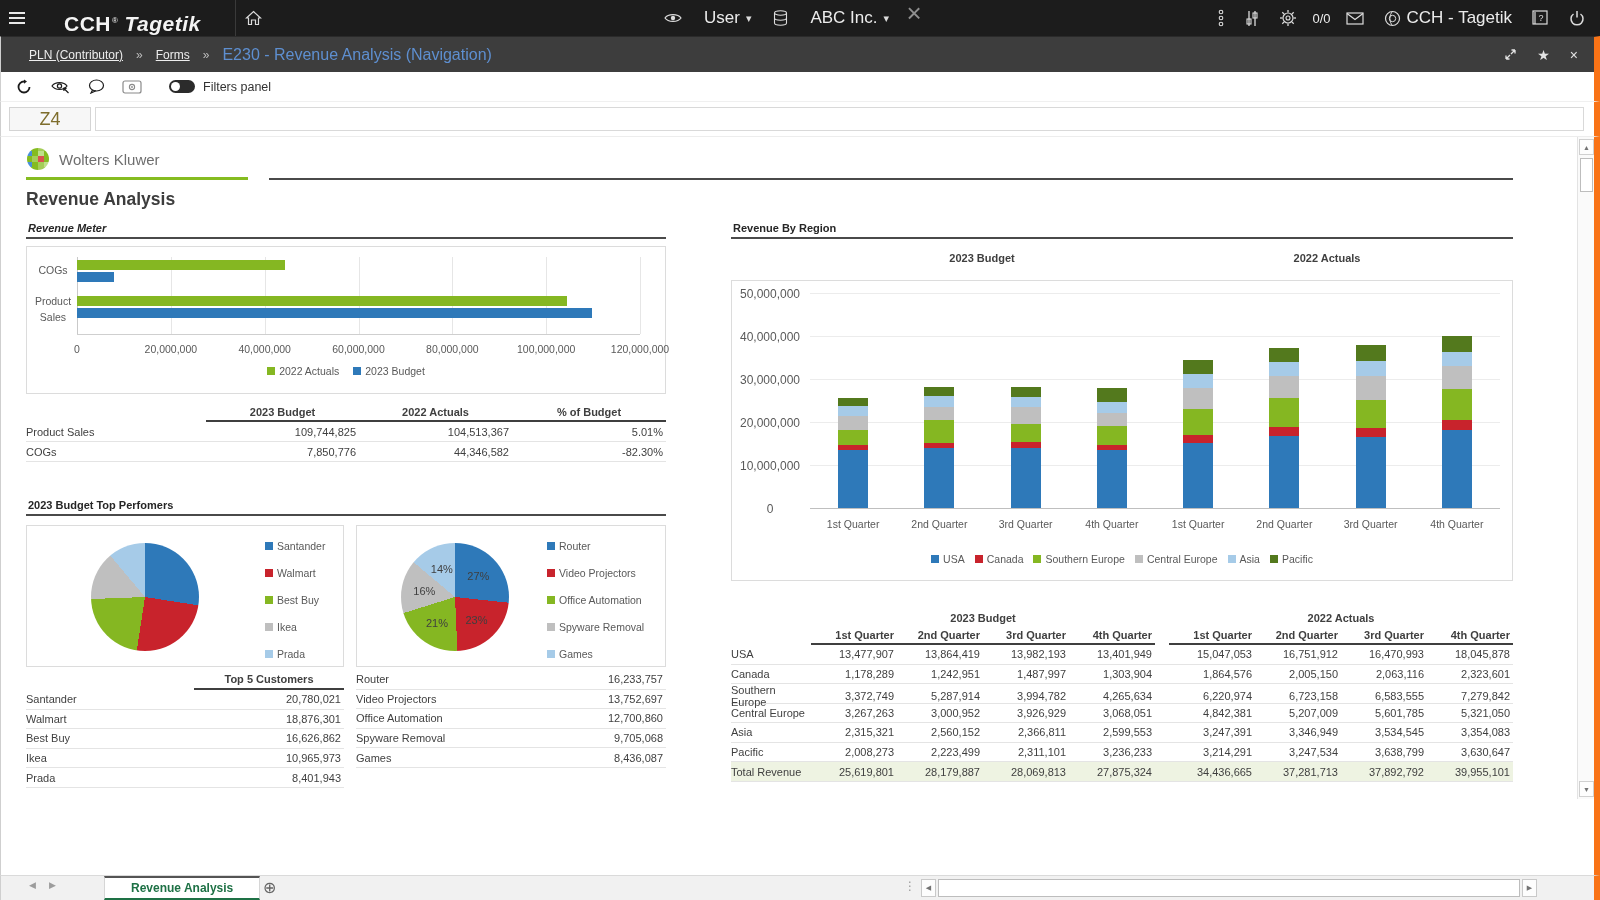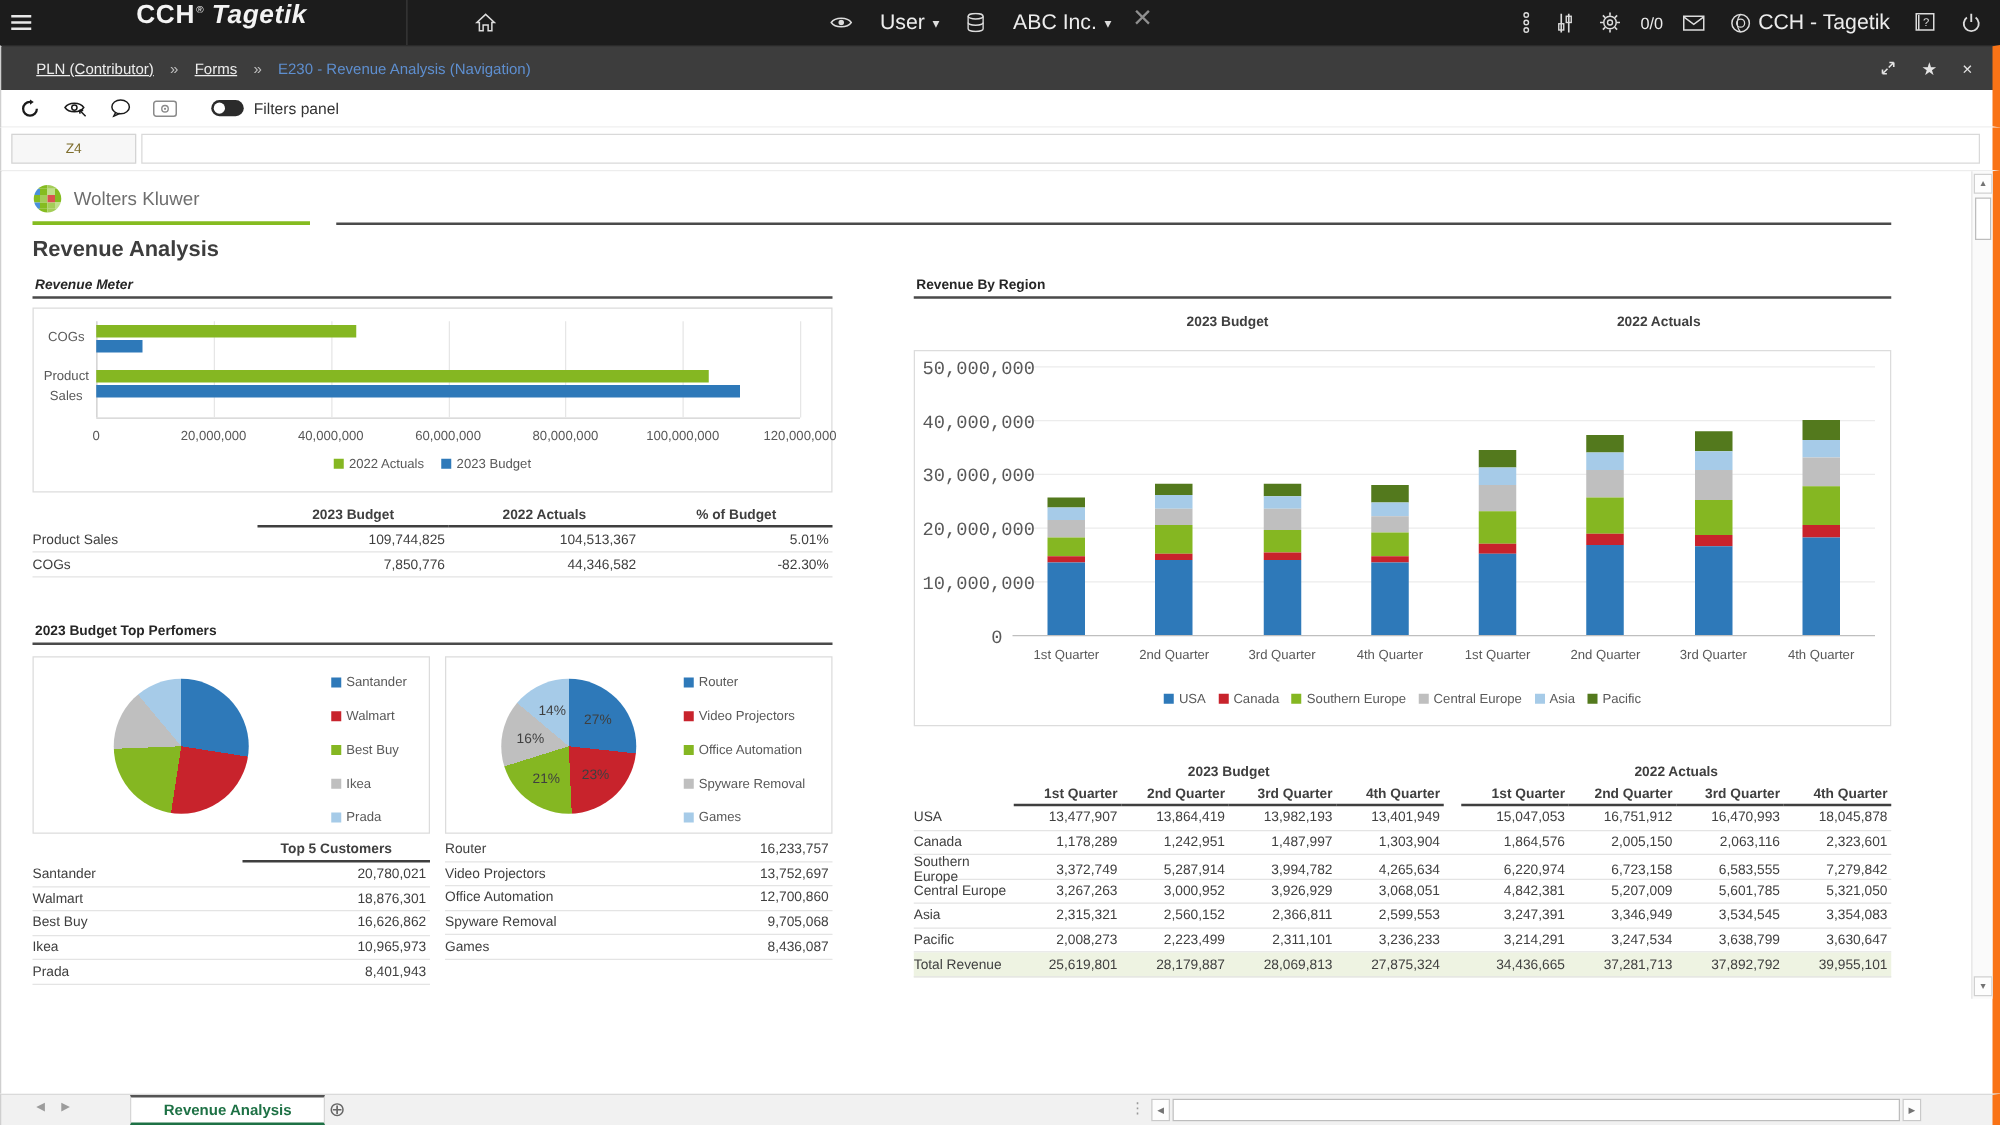--- a/index.html
+++ b/index.html
@@ -2,61 +2,61 @@
 <html><head>
 <meta charset="utf-8">
 <style>
   * { box-sizing: border-box; margin: 0; padding: 0; }
   html,body { width:1600px; height:900px; overflow:hidden; background:#fff;
     font-family:"Liberation Sans","DejaVu Sans",sans-serif; }
   .app { position:relative; width:1600px; height:900px; background:#fff; }
 
   
   .topbar { position:relative; height:36px; background:#1c1c1c; color:#ececec; }
-  .tb-left { position:absolute; left:0; top:0; height:36px; display:flex; align-items:flex-start;gap:45px; }
+  .tb-left { position:absolute; left:0; top:0; height:36px; display:flex; align-items:flex-end; }
   .hamburger { width:34px; height:36px; background:none; border:0; cursor:pointer; display:flex; flex-direction:column; justify-content:center; align-items:center; gap:3px; }
   .hamburger span { display:block; width:16px; height:2px; background:#e8e8e8; }
   .brand { margin-left:30px; font-size:21px; letter-spacing:.5px; color:#f4f4f4; white-space:nowrap; }
   .brand .b1 { font-weight:bold; }
   .brand sup { font-size:8px; margin:0 2px 0 1px; }
   .brand .b2 { font-style:italic; font-weight:600; margin-left:4px; }
   .tb-sep { width:1px; height:36px; background:#3a3a3a; margin-left:34px; }
   .tb-iconbtn { background:none; border:0; cursor:pointer; color:#dcdcdc; display:flex; align-items:center; justify-content:center; height:36px; padding:0 9px; font-size:13px; gap:6px; }
   .tb-center { position:absolute; left:655px; top:0; height:36px; display:flex; align-items:center; gap:4px; }
   .chev { font-size:11px; color:#dcdcdc; }
   .big-x { position:absolute; left:142px; top:-2px; font-size:26px; color:#8f8f8f; font-weight:300; pointer-events:none; }
   .tb-right { position:absolute; right:6px; top:0; height:36px; display:flex; align-items:center; gap:2px; }
   .tb-label { font-size:17px; color:#ececec; }
   .counter { font-size:13px; padding:0 4px; }
   svg.ic { display:block; }
 
   
   .crumbbar { position:relative; height:36px; background:#3d3d3d; display:flex; align-items:center; padding-left:28px; gap:13px; border-top:1px solid #2a2a2a; }
   .crumb-link { color:#ededed; font-size:12px; text-decoration:underline; cursor:pointer; background:none; border:0; }
   .crumb-sep { color:#bdbdbd; font-size:12px; }
-  .crumb-cur { color:#5e8fd0; font-size:12px; }
+  .crumb-cur { color:#5e8fd0; font-size:16px; }
   .crumb-right { position:absolute; right:16px; top:0; height:36px; display:flex; align-items:center; gap:20px; }
   .crumb-ic { background:none; border:0; cursor:pointer; color:#e4e4e4; font-size:14px; line-height:1; }
 
   
   .tabsrow { height:33px; background:#fff; display:flex; align-items:flex-end; padding-left:8px; gap:30px; border-bottom:1px solid #ededed; }
   .tab { font-size:13.5px; color:#444; padding:6px 2px 8px; cursor:pointer; background:none; border:0; }
   .tab.active { color:#1f6cb5; font-weight:600; border-bottom:3px solid #1f6cb5; padding-bottom:5px; }
 
   
   .toolrow { height:30px; display:flex; align-items:center; padding-left:10px; gap:10px; border-bottom:1px solid #f0f0f0; }
   .toolbtn { background:none; border:0; cursor:pointer; width:26px; height:24px; display:flex; align-items:center; justify-content:center; color:#222; }
   .filters { display:flex; align-items:center; gap:8px; margin-left:14px; cursor:pointer; background:none; border:0; }
   .toggle { width:26px; height:13px; border-radius:7px; background:#2b2b2b; position:relative; }
   .toggle::after { content:""; position:absolute; left:2px; top:2px; width:9px; height:9px; border-radius:50%; background:#fff; }
   .filters-label { font-size:12.5px; color:#333; }
 
   
   .formularow { height:34px; display:flex; align-items:center; padding:0 10px 0 8px; gap:4px; }
-  .cellref { width:100px; height:24px; background:#f7f7f7; border:1px solid #d4d4d4; font-size:11px; color:#7e6d2c; display:flex; align-items:center; justify-content:center; cursor:pointer; }
+  .cellref { width:82px; height:24px; background:#f7f7f7; border:1px solid #d4d4d4; font-size:18px; color:#7e6d2c; display:flex; align-items:center; justify-content:center; cursor:pointer; }
   .fx-input { flex:1; height:24px; border:1px solid #d9d9d9; background:#fff; font-size:12px; padding:0 6px; color:#333; }
 
   
   .sheetwrap { position:relative; height:739px; background:#fff; border-top:1px solid #ededed; }
   .sheet-content { position:absolute; left:25px; top:8px; width:1487px; height:648px; }
   .wk-row { position:absolute; left:0; top:2px; display:flex; align-items:center; gap:9px; }
   .wk-name { font-size:15px; color:#6e6e6e; }
   .wk-green { position:absolute; left:0; top:32px; width:222px; height:3px; background:#85bc20; }
   .top-dark { position:absolute; left:243px; top:33px; width:1244px; height:2px; background:#4a4a4a; }
   .sheet-title { position:absolute; left:0; top:44px; font-size:17.5px; color:#3d3d3d; }
@@ -105,21 +105,21 @@
   .t5 { position:absolute; top:448px; font-size:11px; color:#3f3f3f; }
   .t5.t1 { left:0; width:318px; }
   .t5.t2 { left:330px; width:310px; }
   .t5-head { display:grid; grid-template-columns:168px 1fr; height:20px; font-weight:bold; align-items:center; }
   .t5-head .hc { text-align:center; border-bottom:2px solid #3f3f3f; height:20px; line-height:18px; }
   .t5-row { display:grid; grid-template-columns:168px 1fr; height:19.6px; align-items:center; }
 
   
   .grp-label { position:absolute; top:30px; transform:translateX(-50%); font-size:11px; font-weight:600; color:#3f3f3f; white-space:nowrap; }
   .region-box { position:absolute; left:0; top:58px; width:782px; height:301px; border:1px solid #dcdcdc; }
-  .sb-ylab { position:absolute; left:6px; width:64px; text-align:right; font-size:15px; color:#595959;font-family:Liberation Mono, monospace; }
+  .sb-ylab { position:absolute; left:6px; width:64px; text-align:center; font-size:12px; color:#595959; }
   .sb-plot { position:absolute; left:78px; top:12px; width:690px; height:215px; }
   .sb-grid { position:absolute; left:0; right:0; height:1px; background:#ececec; }
   .sb-grid.base { background:#bfbfbf; }
   .sb-stack { position:absolute; bottom:0; width:30px; display:flex; flex-direction:column-reverse; }
   .sb-seg { width:30px; }
   .sb-xlabels { position:absolute; left:78px; top:237px; width:690px; height:14px; }
   .sb-xlab { position:absolute; transform:translateX(-50%); font-size:10.5px; color:#595959; white-space:nowrap; }
   .region-legend { top:272px; gap:10px; }
 
   

